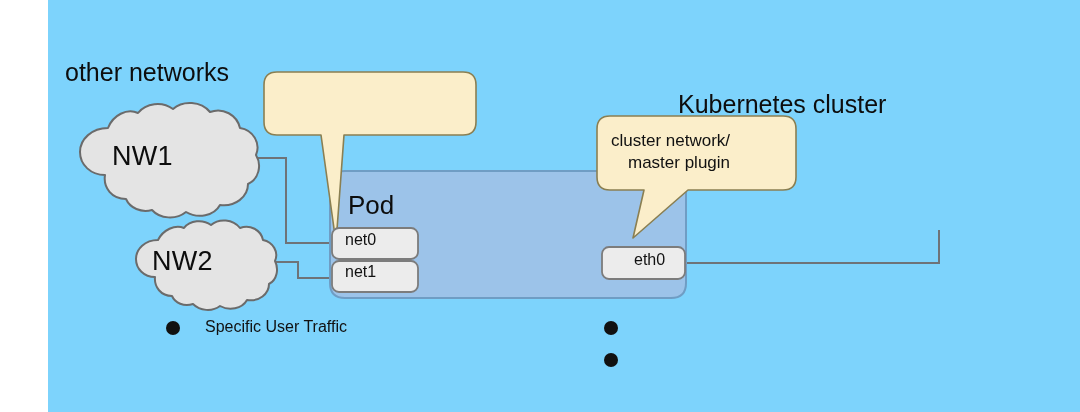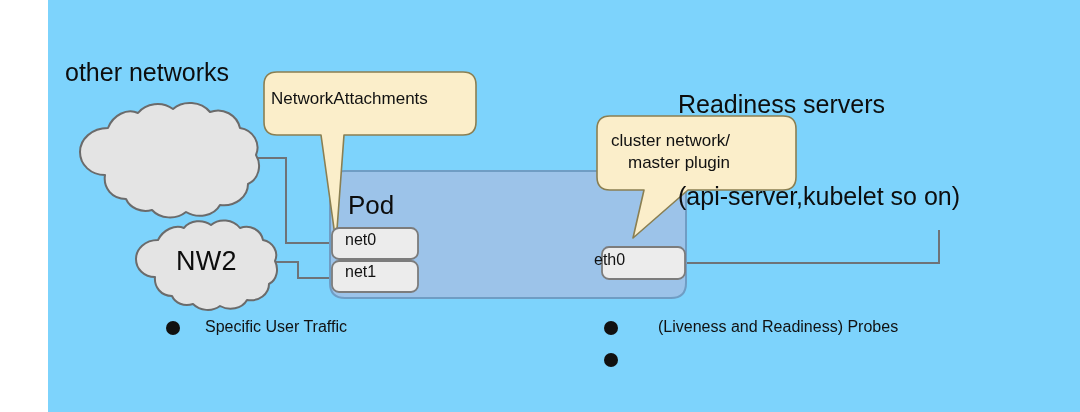--- a/index.html
+++ b/index.html
@@ -41,42 +41,42 @@
     left: 630px;
     top: 28px;
     font-size: 25px;
     line-height: 1.22;
   }
   .cloud-label {
     font-size: 27px;
     letter-spacing: 0.2px;
   }
   .cloud-label-nw1 { left: 64px; top: 141px; }
-  .cloud-label-nw2 { left: 128px; top: 246px; }
+  .cloud-label-nw2 { left: 104px; top: 246px; }
   .callout-text {
     position: absolute;
     font-size: 17px;
     color: #111111;
     line-height: 1.3;
   }
   .callout-na { left: 223px; top: 88px; }
   .callout-cn { left: 563px; top: 130px; text-align: right; }
   .pod-label {
     left: 300px;
     top: 190px;
     font-size: 26px;
     text-align: right;
   }
   .iface-label {
     font-size: 16px;
     color: #111111;
   }
   .iface-net0 { left: 297px; top: 231px; }
   .iface-net1 { left: 297px; top: 263px; }
-  .iface-eth0 { left: 546px; top: 251px; }
+  .iface-eth0 { left: 586px; top: 251px; }
   .bullet-text {
     font-size: 16px;
     color: #111111;
   }
   .bl-1 { left: 157px; top: 318px; }
   .br-1 { left: 610px; top: 318px; }
   .br-2 { left: 610px; top: 350px; }
 </style>
 </head>
 <body>
@@ -179,40 +179,38 @@
     <g fill="#111111">
       <circle cx="125" cy="328" r="7"></circle>
       <circle cx="563" cy="328" r="7"></circle>
       <circle cx="563" cy="360" r="7"></circle>
     </g>
   </svg>
 
   <div class="txt heading-left">other networks</div>
 
   <div class="txt heading-right">
-    <div>Readiness servers</div>
-    <div>(api-server,kubelet so on)</div>
+    <div>Kubernetes cluster</div>
   </div>
 
+  <div class="txt cloud-label cloud-label-nw1">NW1</div>
 
   <div class="txt cloud-label cloud-label-nw2">NW2</div>
 
-  <div class="callout-text callout-na">NetworkAttachments</div>
 
   <div class="callout-text callout-cn">
     <div>cluster network/</div>
     <div>master plugin</div>
   </div>
 
   <div class="txt pod-label">Pod</div>
 
   <div class="txt iface-label iface-net0">net0</div>
 
   <div class="txt iface-label iface-net1">net1</div>
 
   <div class="txt iface-label iface-eth0">eth0</div>
 
   <div class="txt bullet-text bl-1">Specific User Traffic</div>
 
-  <div class="txt bullet-text br-1">(Liveness and Readiness) Probes</div>
 
 
 </div>
 
 </body></html>

